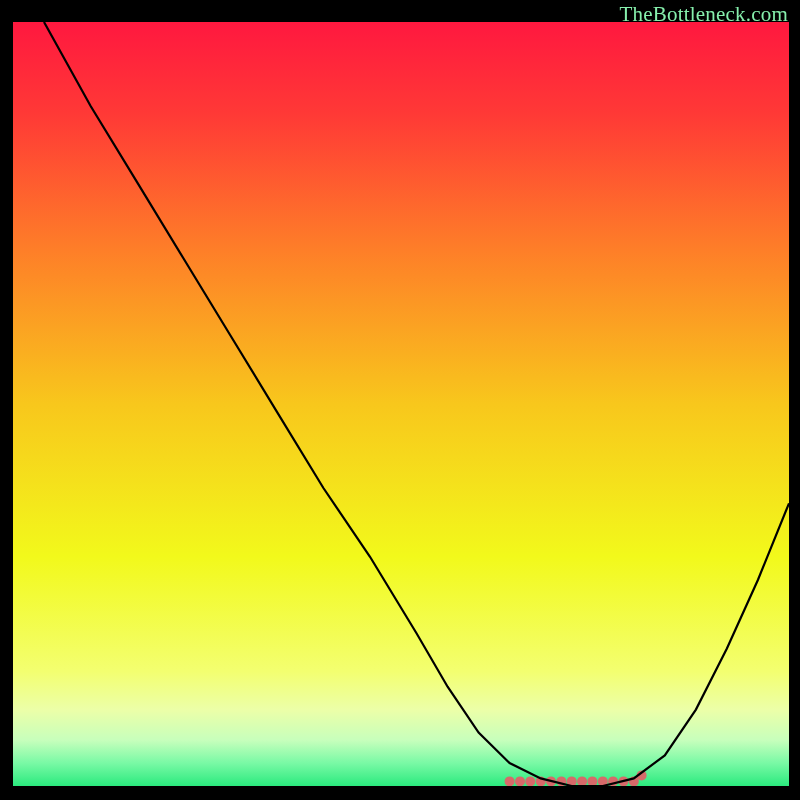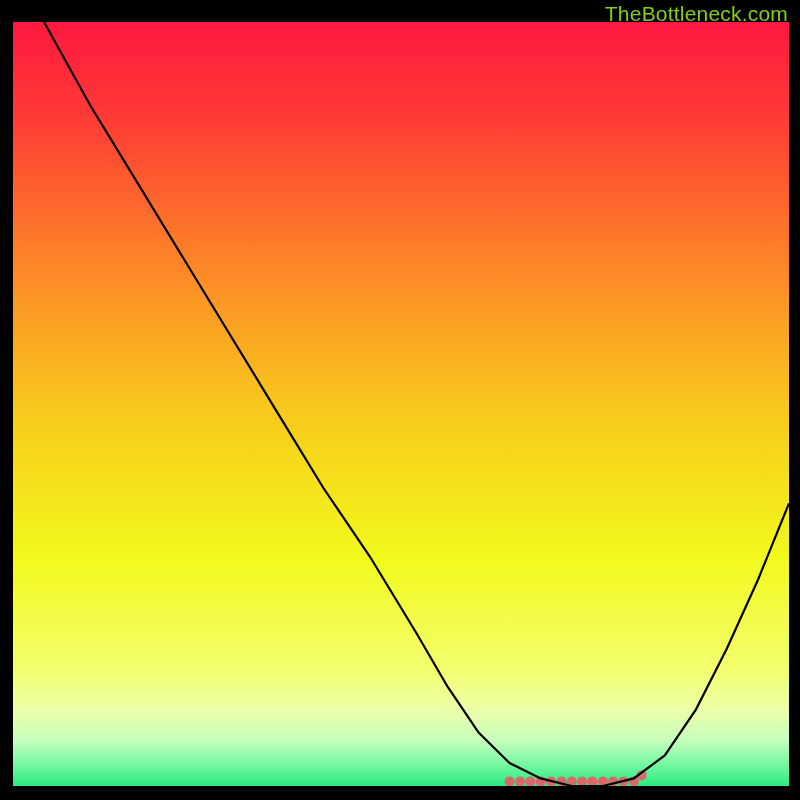--- a/index.html
+++ b/index.html
@@ -22,24 +22,24 @@
     position: absolute;
     left: 0;
     top: 0;
     width: 776px;
     height: 764px;
   }
   .watermark {
     position: absolute;
     top: 2px;
     right: 12px;
-    font-family: Liberation Sans, sans-serif;
+    font-family: Liberation Serif, serif;
     font-size: 21px;
     font-weight: 500;
-    color: #84cc16;
+    color: #86efac;
     letter-spacing: 0.2px;
   }
 </style>
 </head>
 <body>
 
 <div class="frame">
   <svg class="plot" viewBox="0 0 776 764" preserveAspectRatio="none">
     <defs>
       <linearGradient id="bg" x1="0" y1="0" x2="0" y2="1">

